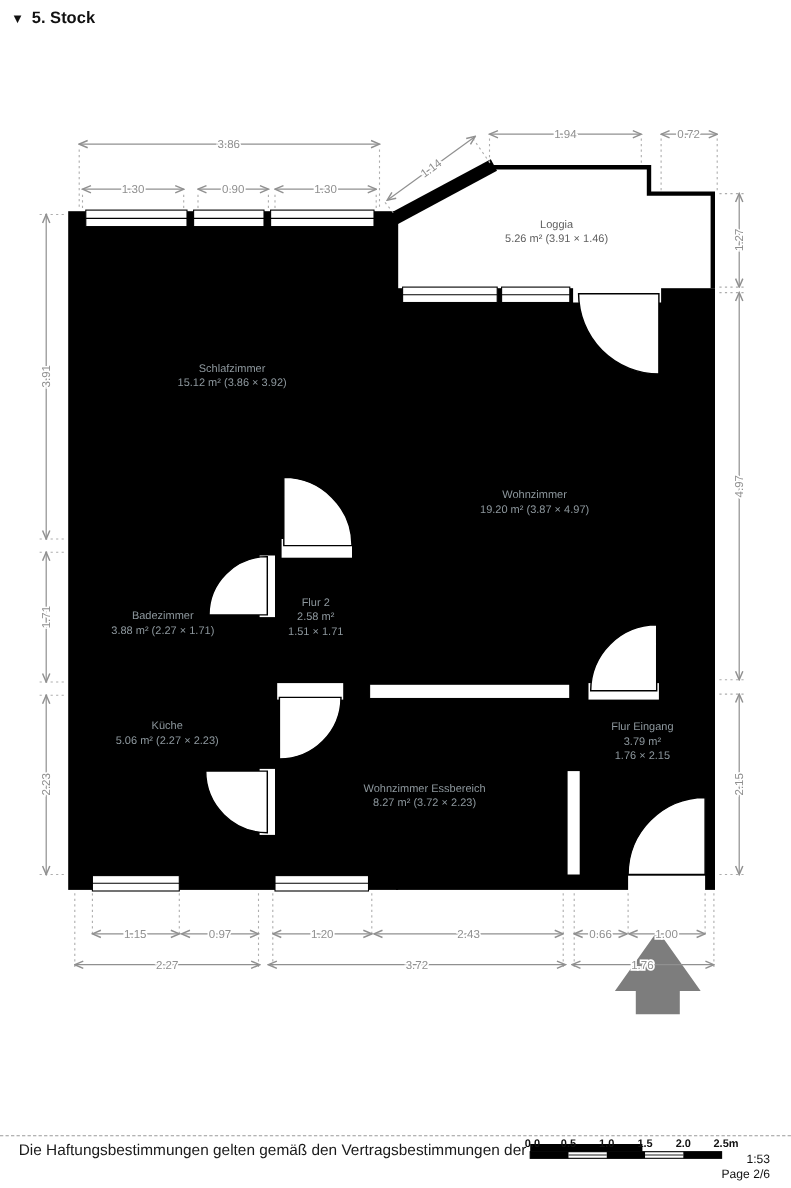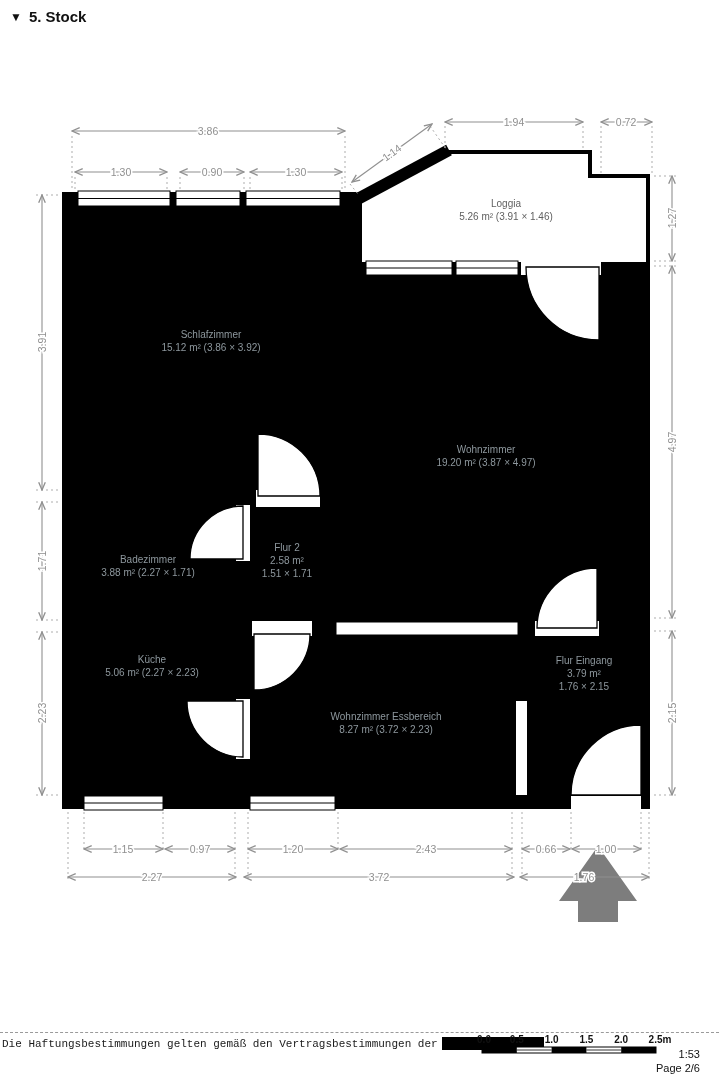--- a/index.html
+++ b/index.html
@@ -16,21 +16,21 @@
   .room-light{fill:#8d979d;}
   .room-dark{fill:#5f5f5f;}
   .dimline{stroke:#909090;stroke-width:1.1;fill:none;}
   .ext{stroke:#adadad;stroke-width:1;stroke-dasharray:2 3;fill:none;}
   .win{fill:#ffffff;stroke:#000;stroke-width:1;}
   .winmid{stroke:#000;stroke-width:1;}
   .door{fill:#ffffff;stroke:#000;stroke-width:1.3;}
   .gap{fill:#ffffff;}
   
   .footer-sep{position:absolute;left:0;top:1032px;width:719px;border-top:1px dashed #9a9a9a;}
-  .disclaimer{position:absolute;left:2px;top:1037px;font-size:11px;color:#1a1a1a;white-space:nowrap;font-family:Liberation Mono, monospace;}
+  .disclaimer{position:absolute;left:17px;top:1037px;font-size:14px;color:#1a1a1a;white-space:nowrap;}
   .redact{display:inline-block;width:102px;height:13px;background:#000;margin-left:4px;vertical-align:-3px;}
   .scalebar{position:absolute;left:476px;top:1034px;}
   .slabel{font-family:"Liberation Sans",sans-serif;font-size:10px;fill:#111;text-anchor:middle;font-weight:bold;}
   .ratio{position:absolute;right:19px;top:1048px;font-size:11px;color:#111;text-align:right;margin-left:32px;}
   .pagenum{position:absolute;right:19px;top:1062px;font-size:11px;color:#111;}
 </style>
 </head>
 <body>
 
 <div class="page">

